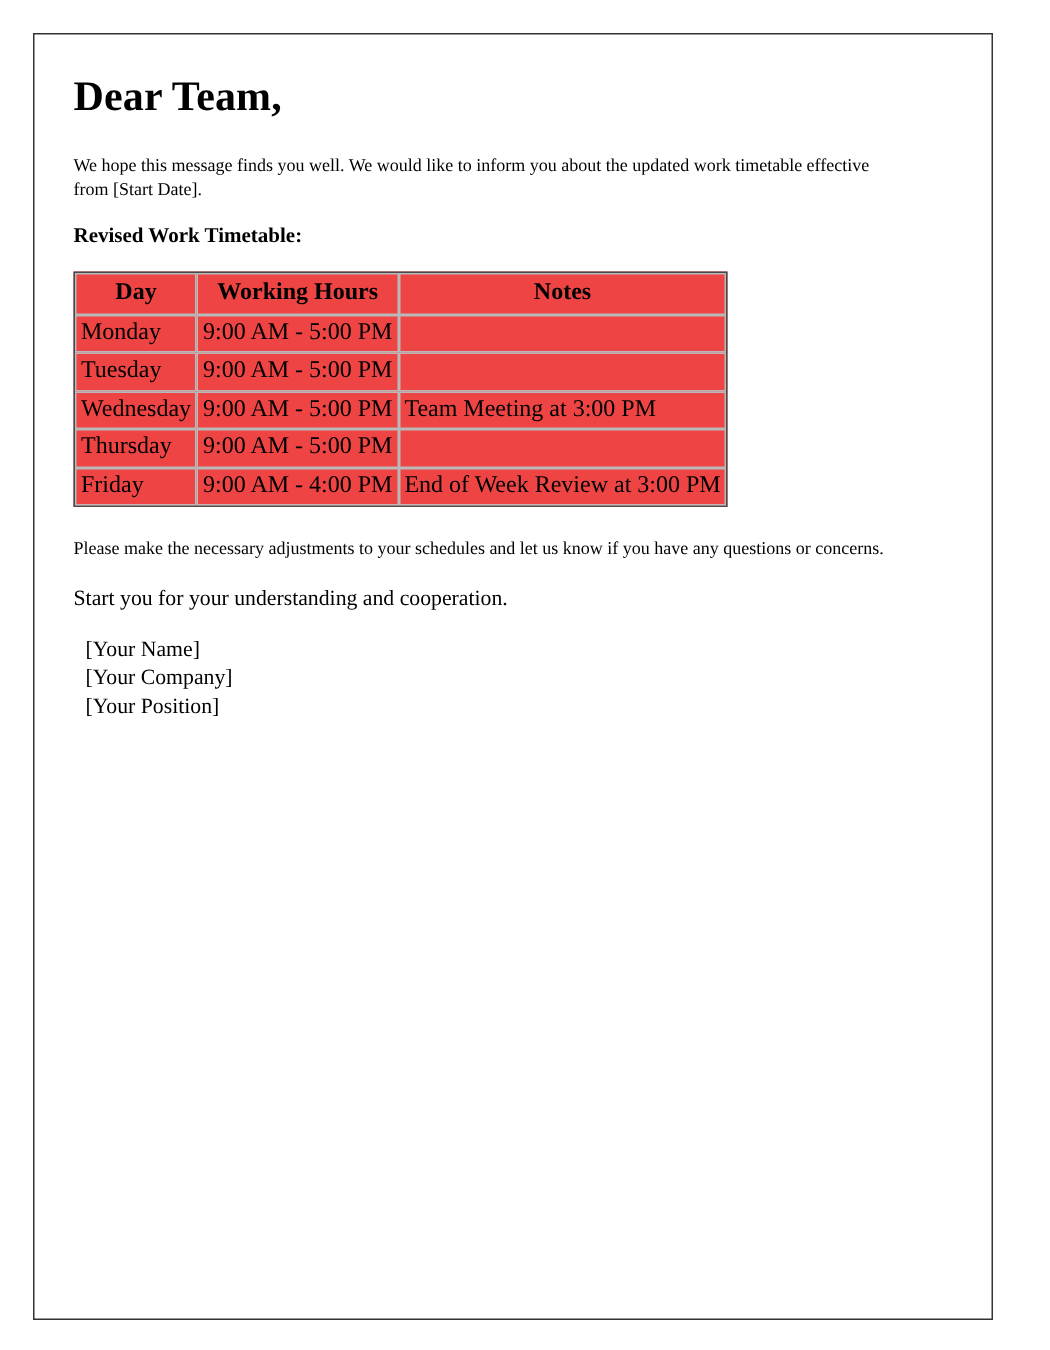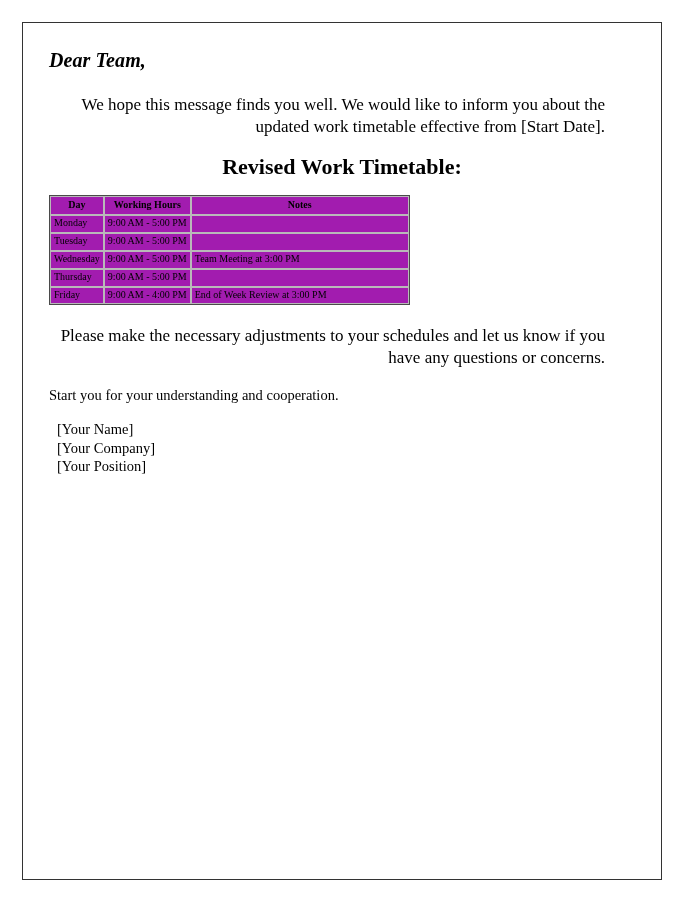--- a/index.html
+++ b/index.html
@@ -24,52 +24,50 @@
     border: 1px solid #333333;
     background: #ffffff;
     box-sizing: border-box;
   }
 
   .page-inner {
     padding: 20px 26px 20px 26px;
   }
 
   .salutation {
-    font-size: 20px;
+    font-size: 28px;
     font-weight: bold;
     line-height: 1.15;
     margin: 6px 0 22px 0;
     letter-spacing: 0.1px;
-    font-style: italic;
   }
 
   .para {
-    font-size: 17px;
+    font-size: 12px;
     line-height: 1.30;
     margin: 0 0 16px 0;
     max-width: 556px;
-    text-align: right;
+    text-align: left;
   }
 
   .section-heading {
-    font-size: 22px;
+    font-size: 14px;
     font-weight: bold;
     line-height: 1.2;
     margin: 0 0 14px 0;
-    text-align: center;
   }
 
   
   table.timetable {
     border-collapse: separate;
     border-spacing: 0;
     border: 1px solid #4a4a4a;
-    background: #a21caf;
+    background: #ef4444;
     margin: 0 0 20px 0;
-    font-size: 10px;
+    font-size: 16px;
     table-layout: auto;
   }
   table.timetable td,
   table.timetable th {
     border: 1px solid #b9b9b9;
     padding: 1px 3px 2px 3px;
     line-height: 1.28;
     vertical-align: top;
     white-space: nowrap;
   }

